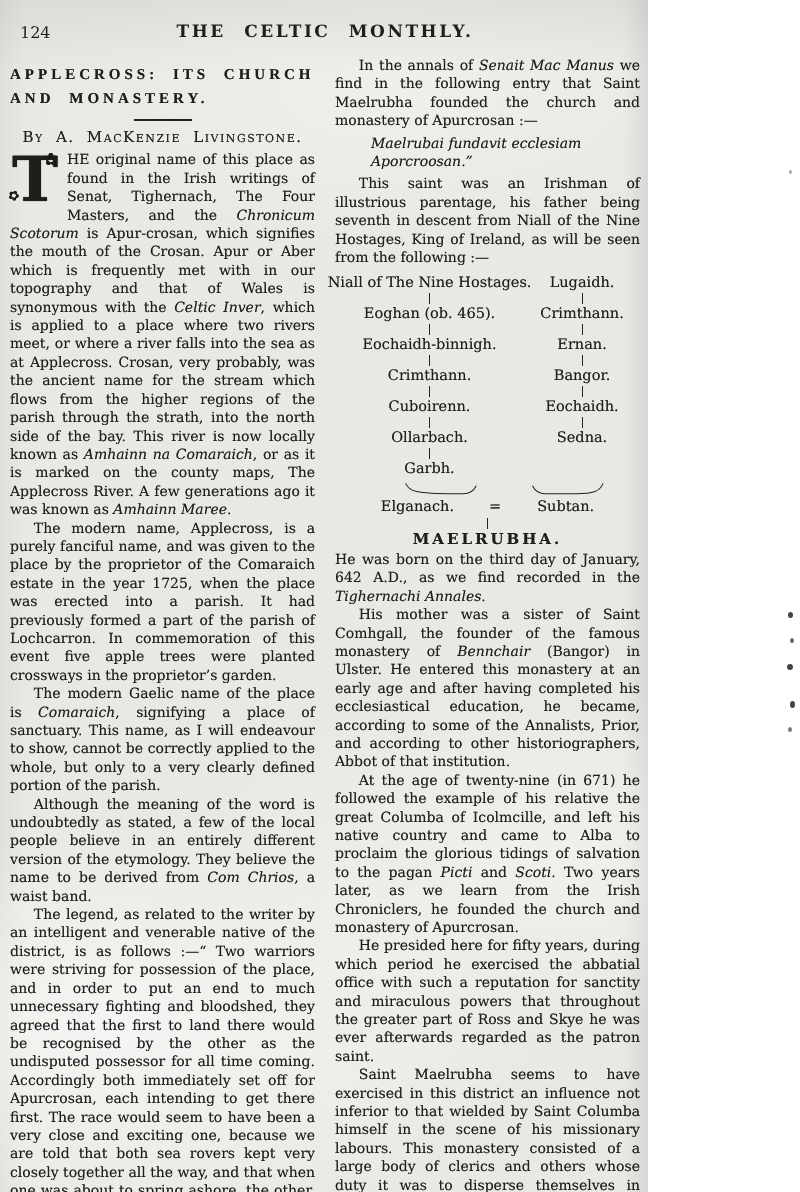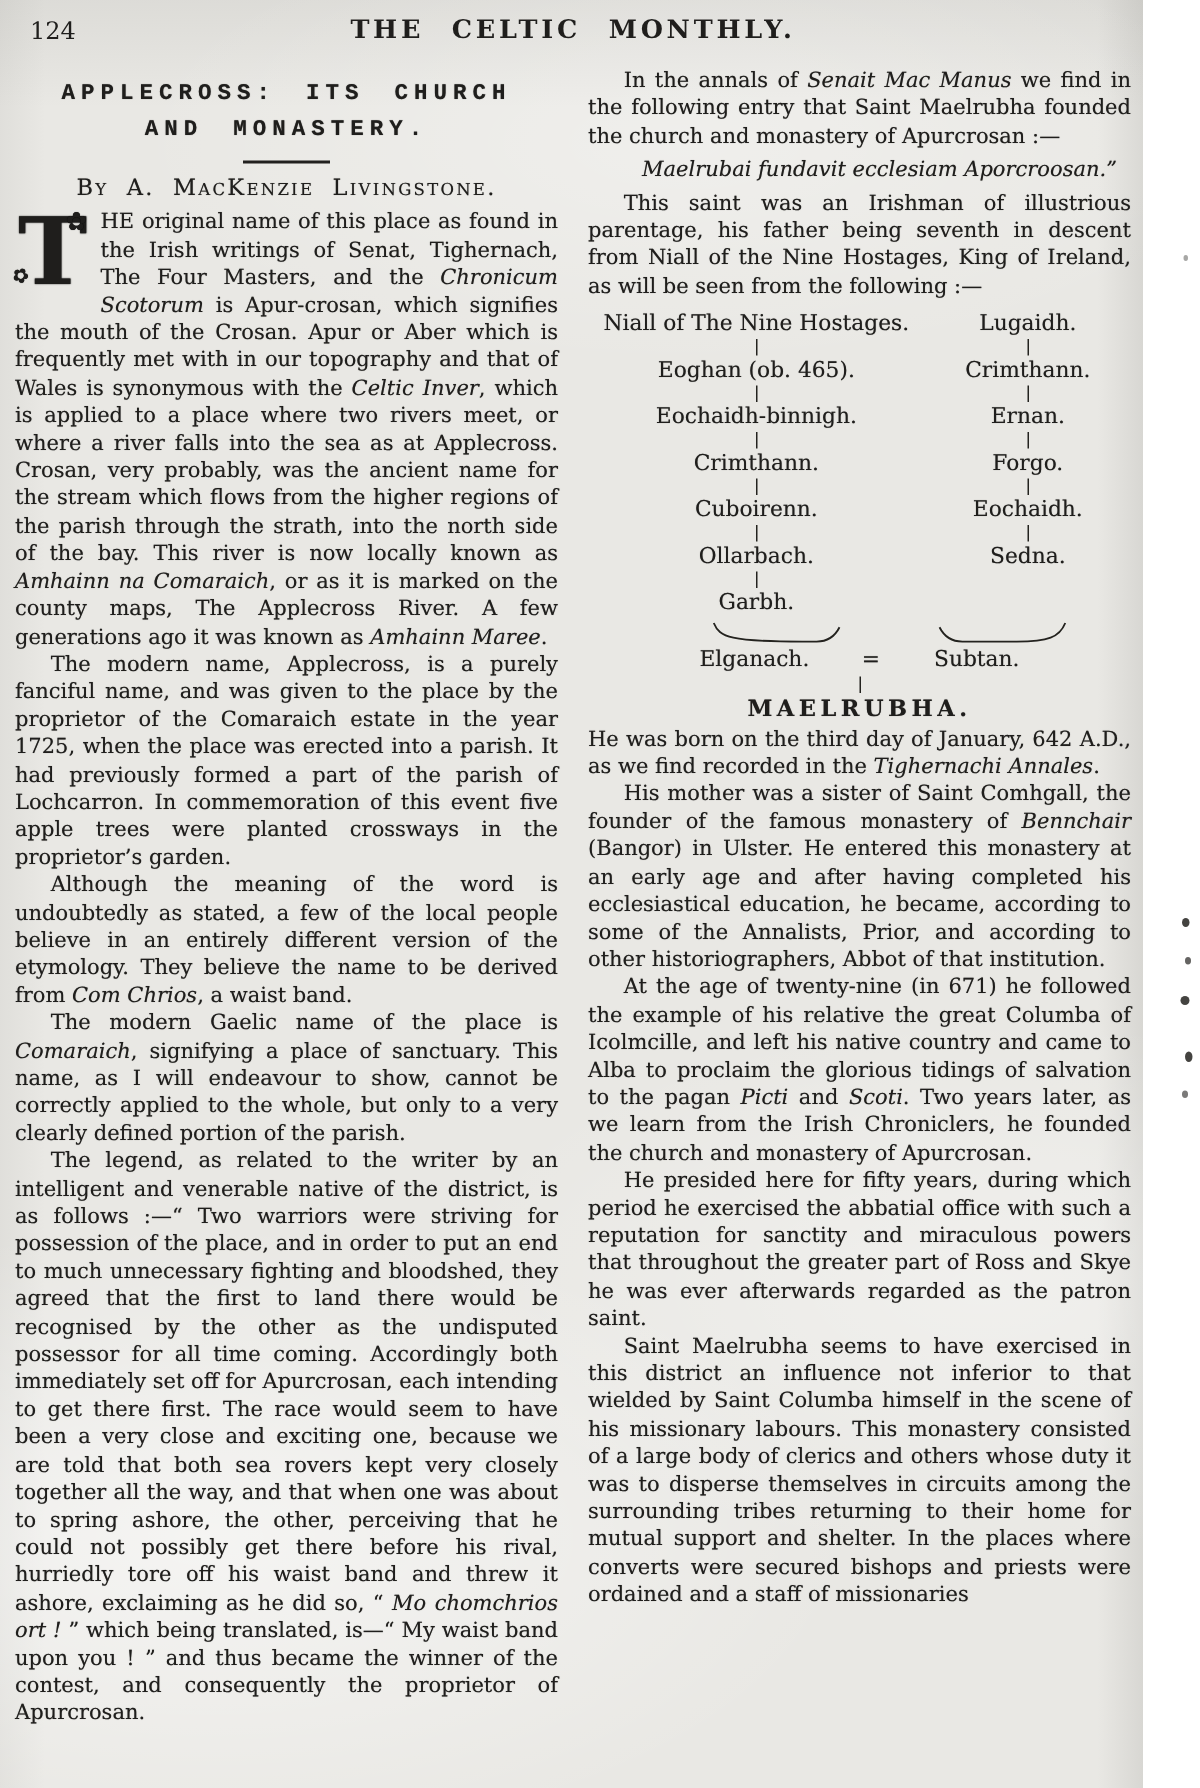--- a/index.html
+++ b/index.html
@@ -4,42 +4,42 @@
 <style>
   * { margin:0; padding:0; box-sizing:border-box; }
   html,body { width:800px; height:1192px; }
   body {
     font-family:"DejaVu Serif", serif;
     color:#1f1e1c;
     overflow:hidden;
   }
   .page {
     position:relative;
-    width:762px; height:1192px;
-    padding:6px 8px 0 10px;
+    width:648px; height:1192px;
+    padding:18px 8px 0 10px;
     background:
       radial-gradient(ellipse 620px 300px at 18% 86%, rgba(255,255,255,.55), transparent 70%),
       radial-gradient(ellipse 520px 260px at 86% 72%, rgba(255,255,255,.35), transparent 70%),
       radial-gradient(ellipse 500px 200px at 60% 8%, rgba(255,255,255,.30), transparent 75%),
       linear-gradient(180deg, rgba(110,110,104,.10), transparent 6%),
       linear-gradient(90deg, rgba(100,100,95,.07), transparent 4%, transparent 96%, rgba(90,90,85,.12)),
       #e9e8e4;
     text-rendering:geometricPrecision;
   }
   .page-header { position:relative; height:34px; }
   .page-num { position:absolute; left:10px; top:5px; font-size:16px; }
   .journal-title {
     text-align:center; font-size:17px; font-weight:bold;
     letter-spacing:2.5px; word-spacing:10px; padding-top:4px;
   }
   .columns { display:flex; gap:20px; }
   .col { width:381px; text-align:justify; font-size:14px; line-height:18.4px;
          text-shadow:0 0 .5px rgba(20,20,18,.55); }
   .article-title {
-    text-align:center; font-family:Liberation Mono, monospace; font-weight:bold;
+    text-align:left; font-family:Liberation Serif, serif; font-weight:bold;
     font-size:15px; letter-spacing:4px; word-spacing:7px; line-height:24px;
     margin-top:11px; text-shadow:0 0 .6px rgba(0,0,0,.6);
   }
   .title-rule { width:58px; height:2px; background:#22211f; margin:8px auto 7px; }
   .byline {
     text-align:center; font-variant:small-caps; font-size:15px;
     letter-spacing:1.5px; word-spacing:6px; margin-bottom:5px; text-align:center;
   }
   .para { text-indent:1.7em; }
   .para.noindent { text-indent:0; }
@@ -100,22 +100,22 @@
         <div>APPLECROSS: ITS CHURCH</div>
         <div>AND MONASTERY.</div>
       </div>
       <div class="title-rule"></div>
       <div class="byline">By A. MacKenzie Livingstone.</div>
 
       <p class="para noindent">
         <span class="dropcap"><span>T</span><span class="dc-flourish">✿</span><span class="dc-flourish2">✿</span></span><span><span>HE original name of this place as found in the Irish writings of Senat, Tighernach, The Four Masters, and the </span><i>Chronicum Scotorum</i><span> is Apur-crosan, which signifies the mouth of the Crosan.  Apur or Aber which is frequently met with in our topography and that of Wales is synonymous with the </span><i>Celtic Inver</i><span>, which is applied to a place where two rivers meet, or where a river falls into the sea as at Applecross. Crosan, very probably, was the ancient name for the stream which flows from the higher regions of the parish through the strath, into the north side of the bay.  This river is now locally known as </span><i>Amhainn na Comaraich</i><span>, or as it is marked on the county maps, The Applecross River.  A few generations ago it was known as </span><i>Amhainn Maree</i><span>.</span></span>
       </p>
       <p class="para"><span>The modern name, Applecross, is a purely fanciful name, and was given to the place by the proprietor of the Comaraich estate in the year 1725, when the place was erected into a parish. It had previously formed a part of the parish of Lochcarron.  In commemoration of this event five apple trees were planted crossways in the proprietor’s garden.</span></p>
+      <p class="para"><span>The modern Gaelic name of the place is </span><i>Comaraich</i><span>, signifying a place of sanctuary.  This name, as I will endeavour to show, cannot be correctly applied to the whole, but only to a very clearly defined portion of the parish.</span></p>
       <p class="para"><span>Although the meaning of the word is undoubtedly as stated, a few of the local people believe in an entirely different version of the etymology.  They believe the name to be derived from </span><i>Com Chrios</i><span>, a waist band.</span></p>
-      <p class="para"><span>The modern Gaelic name of the place is </span><i>Comaraich</i><span>, signifying a place of sanctuary.  This name, as I will endeavour to show, cannot be correctly applied to the whole, but only to a very clearly defined portion of the parish.</span></p>
       <p class="para"><span>The legend, as related to the writer by an intelligent and venerable native of the district, is as follows :—“ Two warriors were striving for possession of the place, and in order to put an end to much unnecessary fighting and bloodshed, they agreed that the first to land there would be recognised by the other as the undisputed possessor for all time coming.  Accordingly both immediately set off for Apurcrosan, each intending to get there first.  The race would seem to have been a very close and exciting one, because we are told that both sea rovers kept very closely together all the way, and that when one was about to spring ashore, the other, perceiving that he could not possibly get there before his rival, hurriedly tore off his waist band and threw it ashore, exclaiming as he did so, “ </span><i>Mo chomchrios ort !</i><span> ” which being translated, is—“ My waist band upon you ! ” and thus became the winner of the contest, and consequently the proprietor of Apurcrosan.</span></p>
     </div>
 
     <div class="col">
       <p class="para rcol-first"><span>In the annals of </span><i>Senait Mac Manus</i><span> we find in the following entry that Saint Maelrubha founded the church and monastery of Apurcrosan :—</span></p>
 
       <div class="latin-quote">
         <div class="l2">Maelrubai fundavit ecclesiam Aporcroosan.”</div>
       </div>
 
@@ -159,21 +159,21 @@
               </div>
             <div class="gen-item">
                 <span class="gen-name">Crimthann.</span>
                 <span class="gen-bar"></span>
               </div>
             <div class="gen-item">
                 <span class="gen-name">Ernan.</span>
                 <span class="gen-bar"></span>
               </div>
             <div class="gen-item">
-                <span class="gen-name">Forgo.</span>
+                <span class="gen-name">Bangor.</span>
                 <span class="gen-bar"></span>
               </div>
             <div class="gen-item">
                 <span class="gen-name">Eochaidh.</span>
                 <span class="gen-bar"></span>
               </div>
             <div class="gen-item last">
                 <span class="gen-name">Sedna.</span>
               </div>
           </div>

